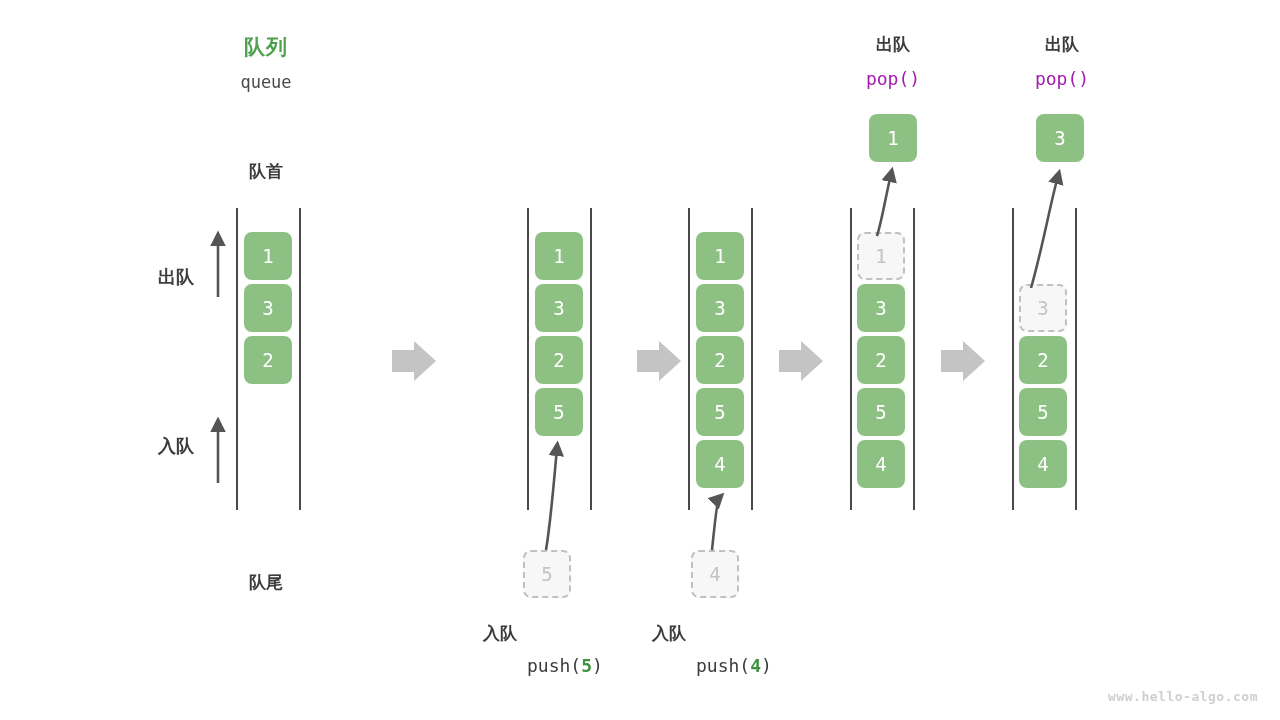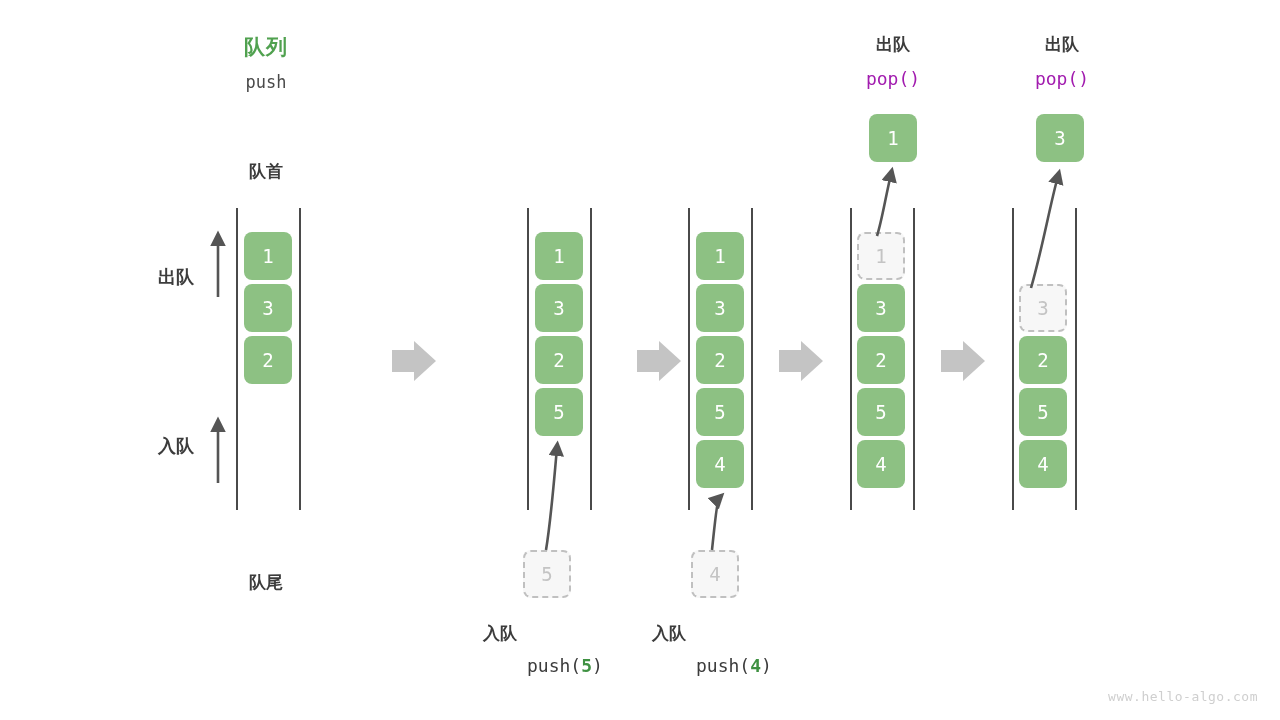--- a/index.html
+++ b/index.html
@@ -116,37 +116,38 @@
 
   
   .watermark {
     position: absolute;
     right: 22px;
     bottom: 16px;
     font-size: 13px;
     color: #cfcfcf;
     letter-spacing: 0.5px;
     white-space: nowrap;
+    font-weight: bold;
   }
 
   svg.overlay {
     position: absolute;
     left: 0; top: 0;
     width: 1280px;
     height: 720px;
     pointer-events: none;
   }
 </style>
 </head>
 <body>
 
 <div id="stage">
 
   <div class="title-cn cjk" style="left:196px; top:33px; width:140px;">队列</div>
-  <div class="title-en mono" style="left:196px; top:72px; width:140px;">push</div>
+  <div class="title-en mono" style="left:196px; top:72px; width:140px;">queue</div>
 
   <div class="col-head-cn cjk" style="left:206px; top:160px; width:120px;">队首</div>
   <div class="col-foot-cn cjk" style="left:206px; top:571px; width:120px;">队尾</div>
 
   <div class="side-label cjk" style="left:146px; top:265px; width:60px;">出队</div>
   <div class="side-label cjk" style="left:146px; top:434px; width:60px;">入队</div>
 
   <div class="rail" style="left:236px; top:208px; height:302px;"></div>
   <div class="rail" style="left:299px; top:208px; height:302px;"></div>
 

